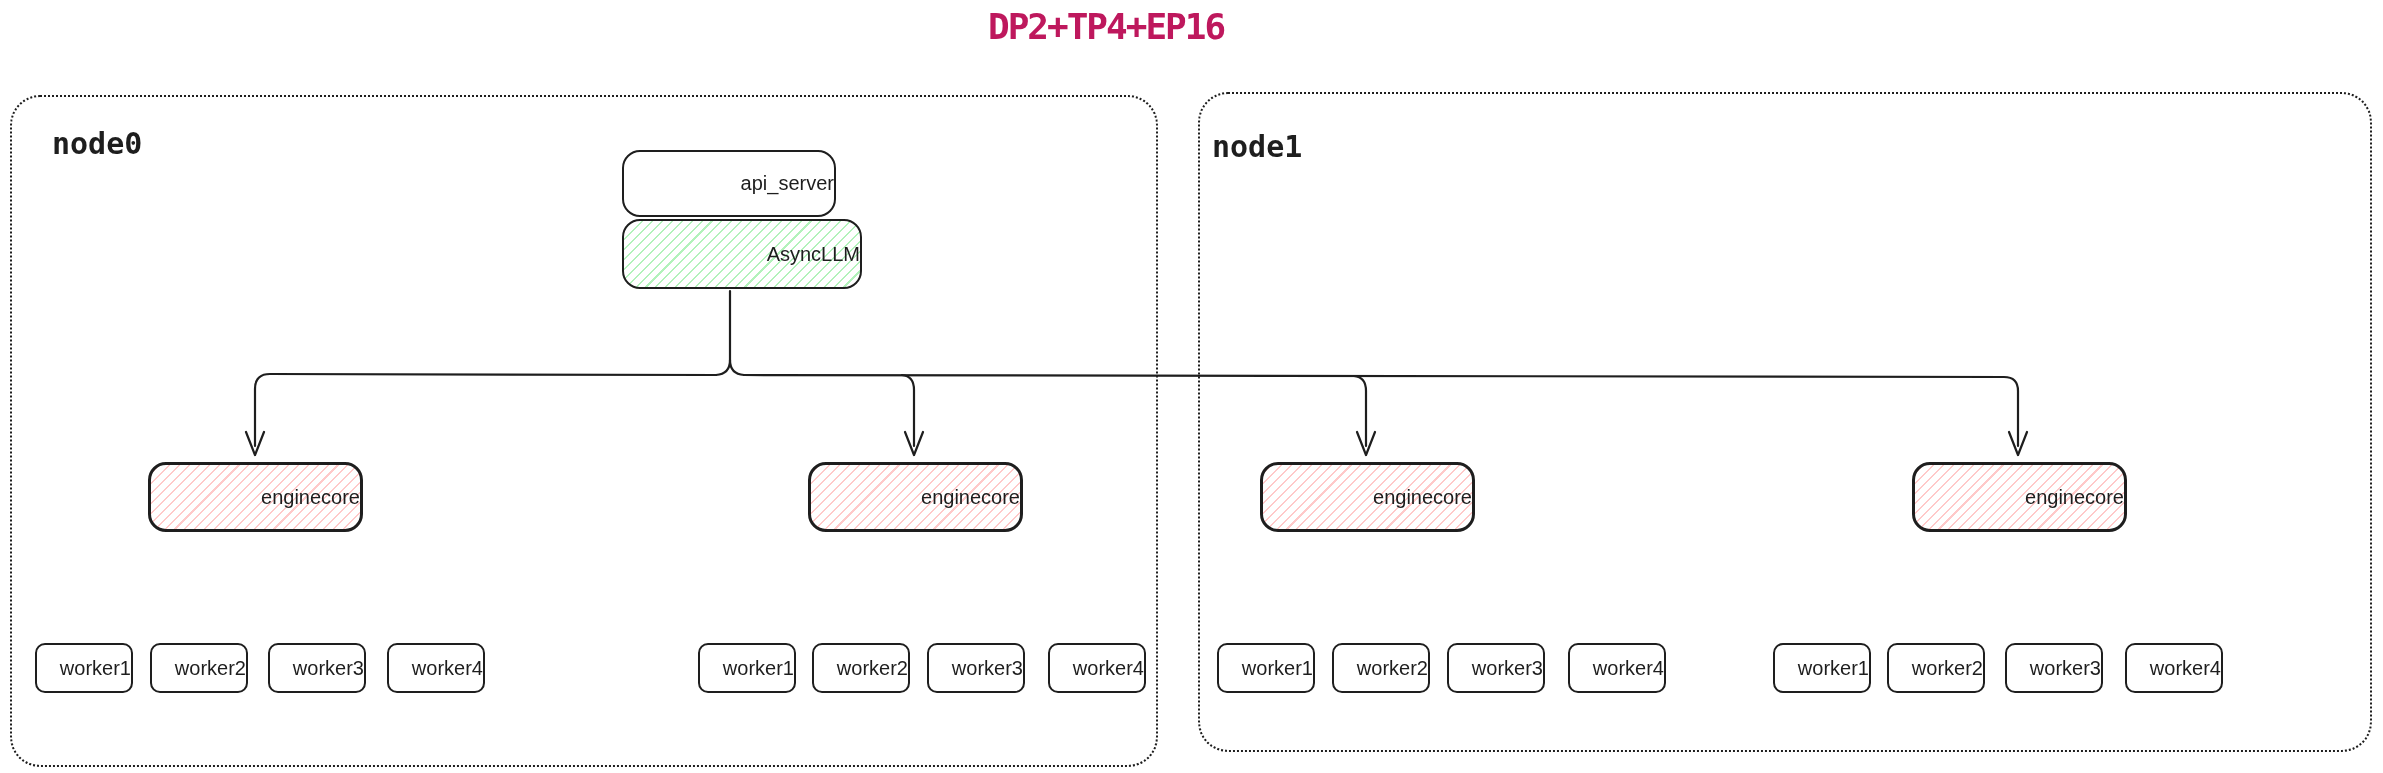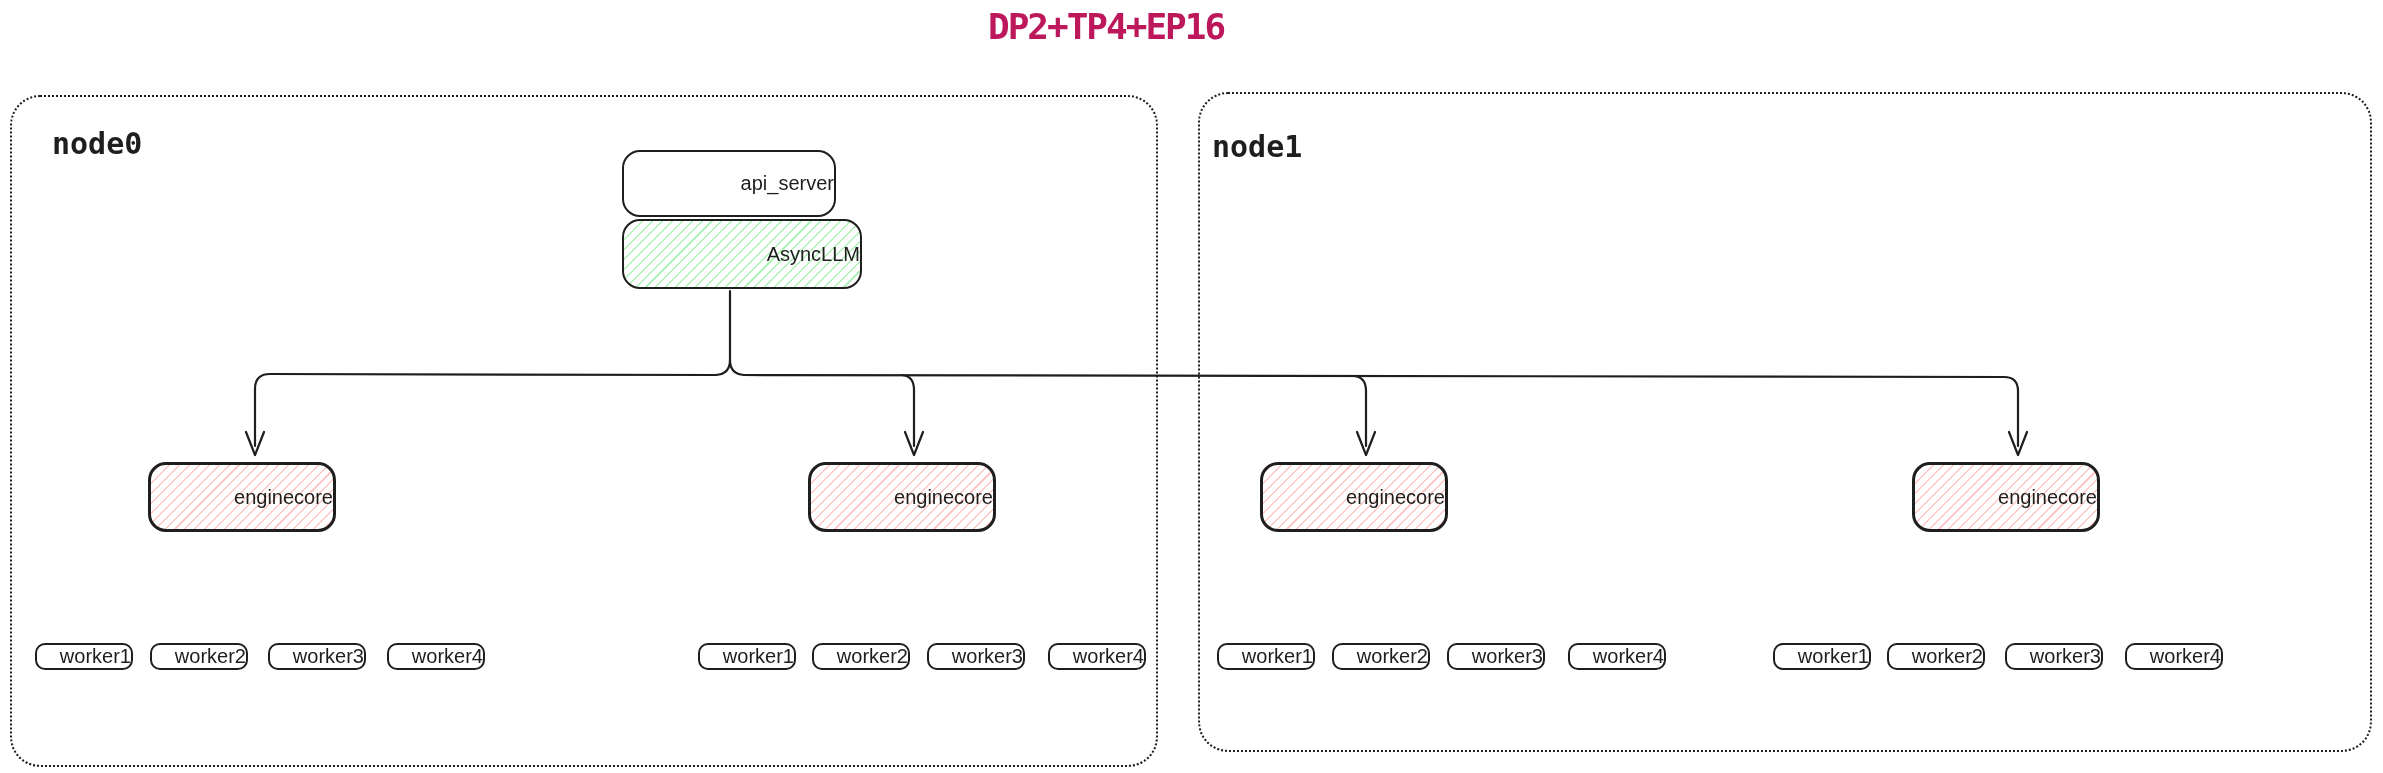--- a/index.html
+++ b/index.html
@@ -60,28 +60,28 @@
     background-image: repeating-linear-gradient(135deg,
       rgba(255,255,255,0) 0px, rgba(255,255,255,0) 5.5px,
       #b2f2bb 5.5px, #b2f2bb 7px);
   }
   .hatch-red {
     background-image: repeating-linear-gradient(135deg,
       rgba(255,255,255,0) 0px, rgba(255,255,255,0) 5.5px,
       #ffc9c9 5.5px, #ffc9c9 7px);
   }
   .engine {
-    width: 188px;
+    width: 215px;
     height: 70px;
     top: 462px;
     border-width: 3px;
   }
   .worker {
     width: 98px;
-    height: 27px;
+    height: 50px;
     top: 643px;
     border-width: 2.5px;
     border-radius: 10px;
   }
   .arrows {
     position: absolute;
     left: 0;
     top: 0;
     pointer-events: none;
   }

